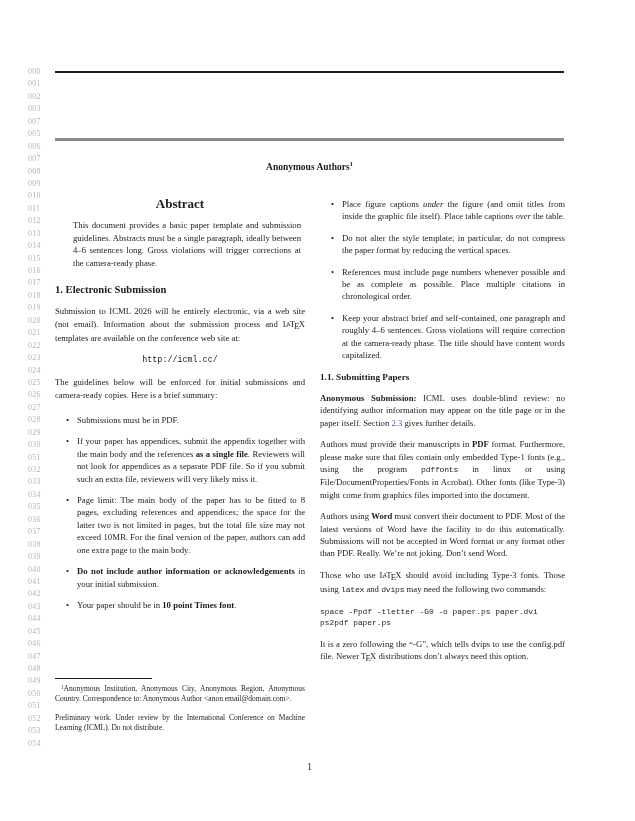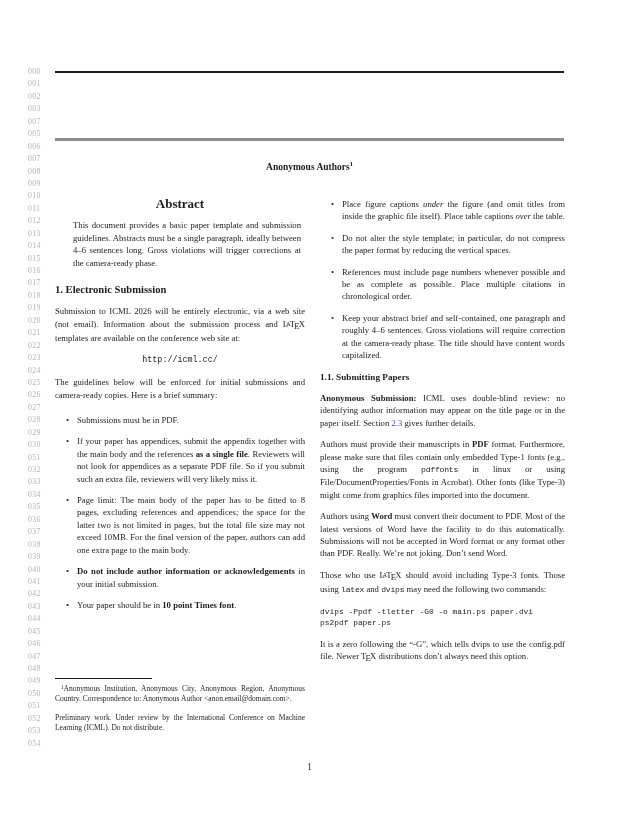--- a/index.html
+++ b/index.html
@@ -162,21 +162,21 @@
         <li><span>Do not alter the style template; in particular, do not compress the paper format by reducing the vertical spaces.</span></li>
         <li><span>References must include page numbers whenever possible and be as complete as possible. Place multiple citations in chronological order.</span></li>
         <li><span>Keep your abstract brief and self-contained, one paragraph and roughly 4–6 sentences. Gross violations will require correction at the camera-ready phase. The title should have content words capitalized.</span></li>
       </ul>
     <div class="subsec-heading">1.1. Submitting Papers</div>
     <p><span class="run-b">Anonymous Submission:</span><span> ICML uses double-blind review: no identifying author information may appear on the title page or in the paper itself. Section </span><span class="run-link">2.3</span><span> gives further details.</span></p>
     <p><span>Authors must provide their manuscripts in </span><span class="run-b">PDF</span><span> format. Furthermore, please make sure that files contain only embedded Type-1 fonts (e.g., using the program </span><span class="run-m">pdffonts</span><span> in linux or using File/DocumentProperties/Fonts in Acrobat). Other fonts (like Type-3) might come from graphics files imported into the document.</span></p>
     <p><span>Authors using </span><span class="run-b">Word</span><span> must convert their document to PDF. Most of the latest versions of Word have the facility to do this automatically. Submissions will not be accepted in Word format or any format other than PDF. Really. We’re not joking. Don’t send Word.</span></p>
     <p><span>Those who use </span><span>L</span><span class="lx-a">A</span><span>T</span><span class="lx-e">E</span><span>X</span><span> should avoid including Type-3 fonts. Those using </span><span class="run-m">latex</span><span> and </span><span class="run-m">dvips</span><span> may need the following two commands:</span></p>
     <div class="code-block">
-        <div>dvips -Ppdf -tletter -G0 -o main.ps paper.dvi</div>
+        <div>space -Ppdf -tletter -G0 -o paper.ps paper.dvi</div>
         <div>ps2pdf paper.ps</div>
       </div>
     <p><span>It is a zero following the “-G”, which tells dvips to use the config.pdf file. Newer </span><span>T</span><span class="lx-e">E</span><span>X</span><span> distributions don’t always need this option.</span></p>
   </div>
 
   <div class="page-number">1</div>
 
 </div>
 
 </body></html>

